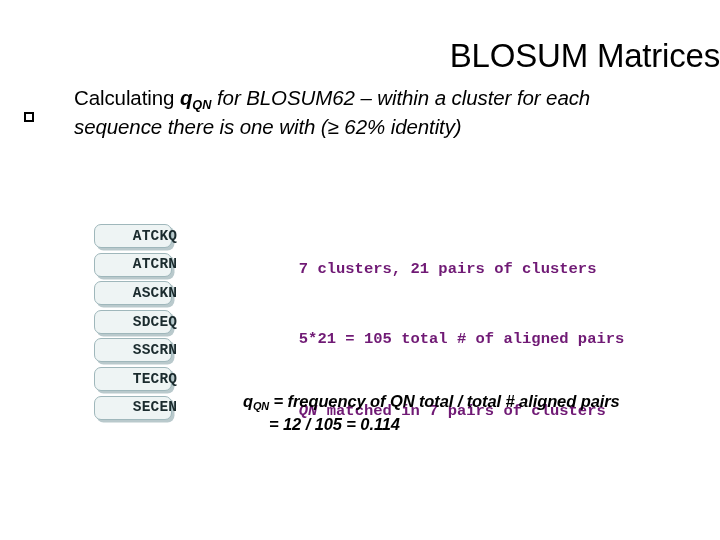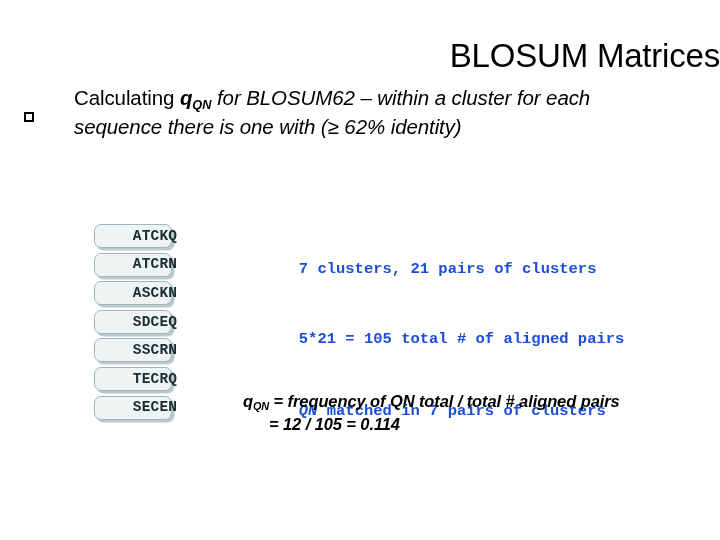--- a/index.html
+++ b/index.html
@@ -115,21 +115,21 @@
   .notes {
     position: absolute;
     left: 243px;
     top: 246px;
     width: 470px;
   }
   .note-line {
     font-family: "Liberation Mono", "DejaVu Sans Mono", monospace;
     font-size: 15.5px;
     font-weight: 700;
-    color: #1d4ed8;
+    color: #701a75;
     white-space: pre;
     letter-spacing: 0px;
     line-height: 1;
   }
   .note-line.gap1 { margin-top: 0; }
   .note-line.gap2 { margin-top: 24px; }
   .note-line.gap3 { margin-top: 25px; }
   .note-line .mono-ital {
     font-style: italic;
     font-weight: 700;

